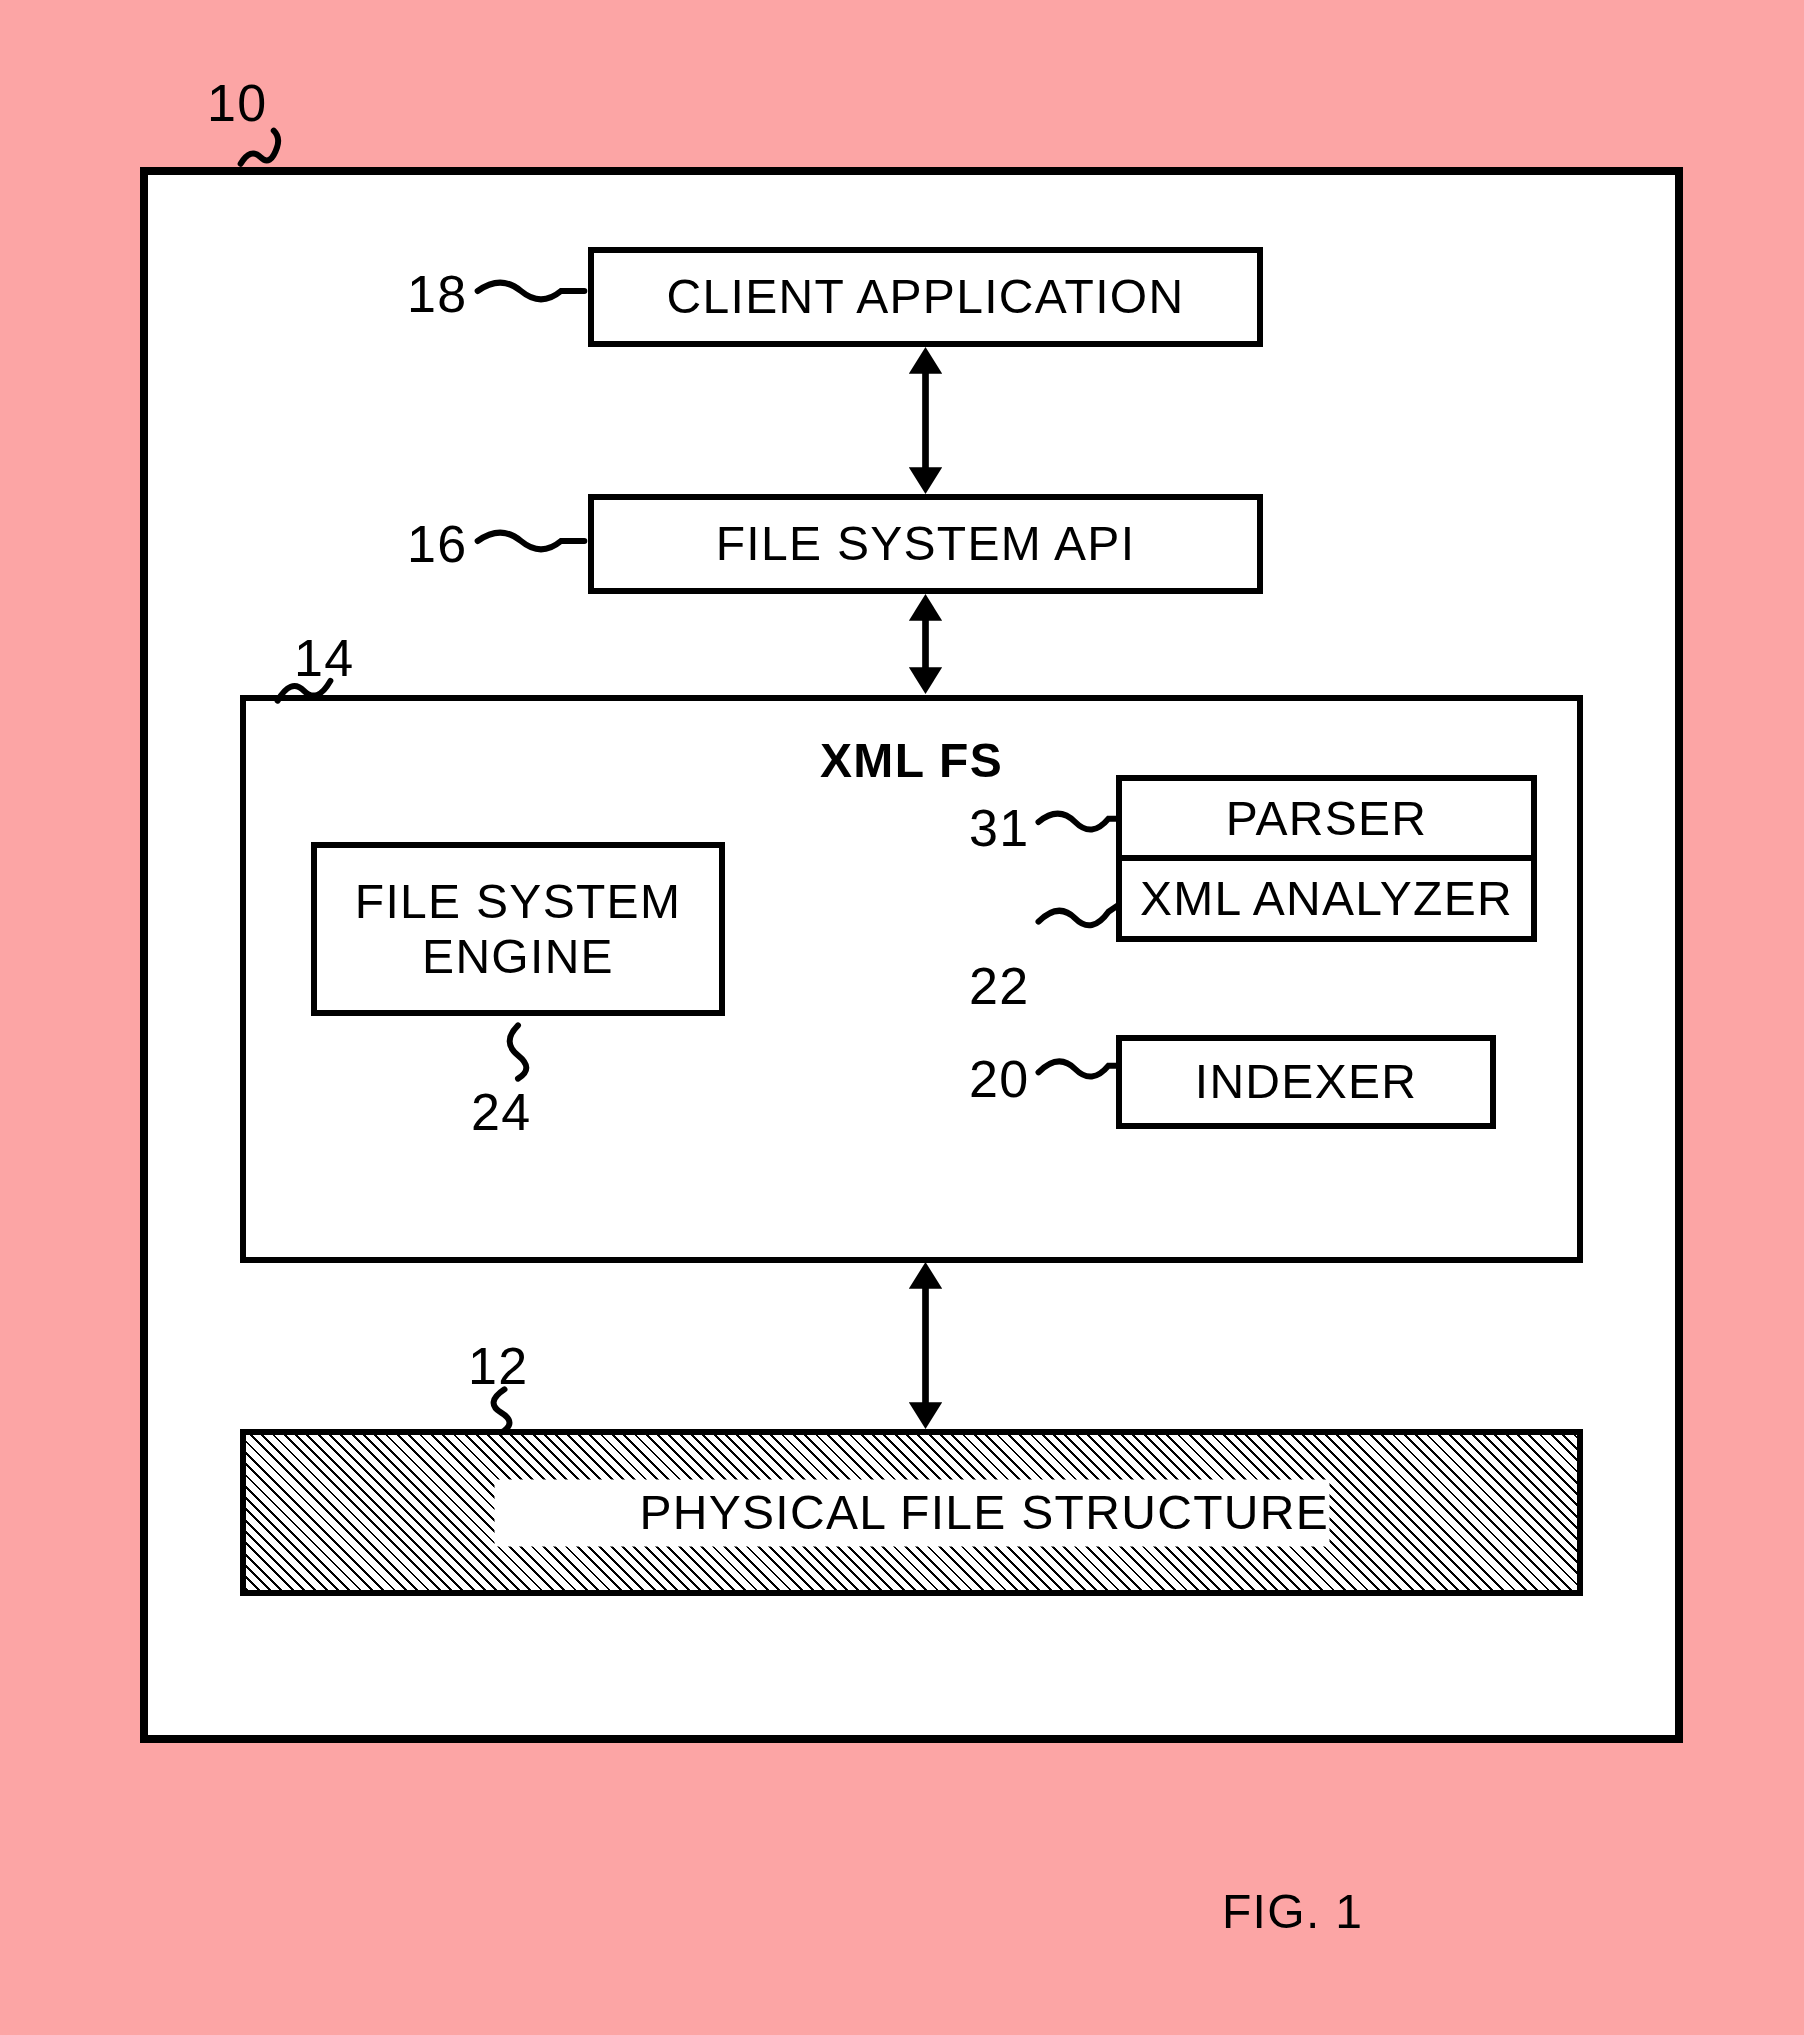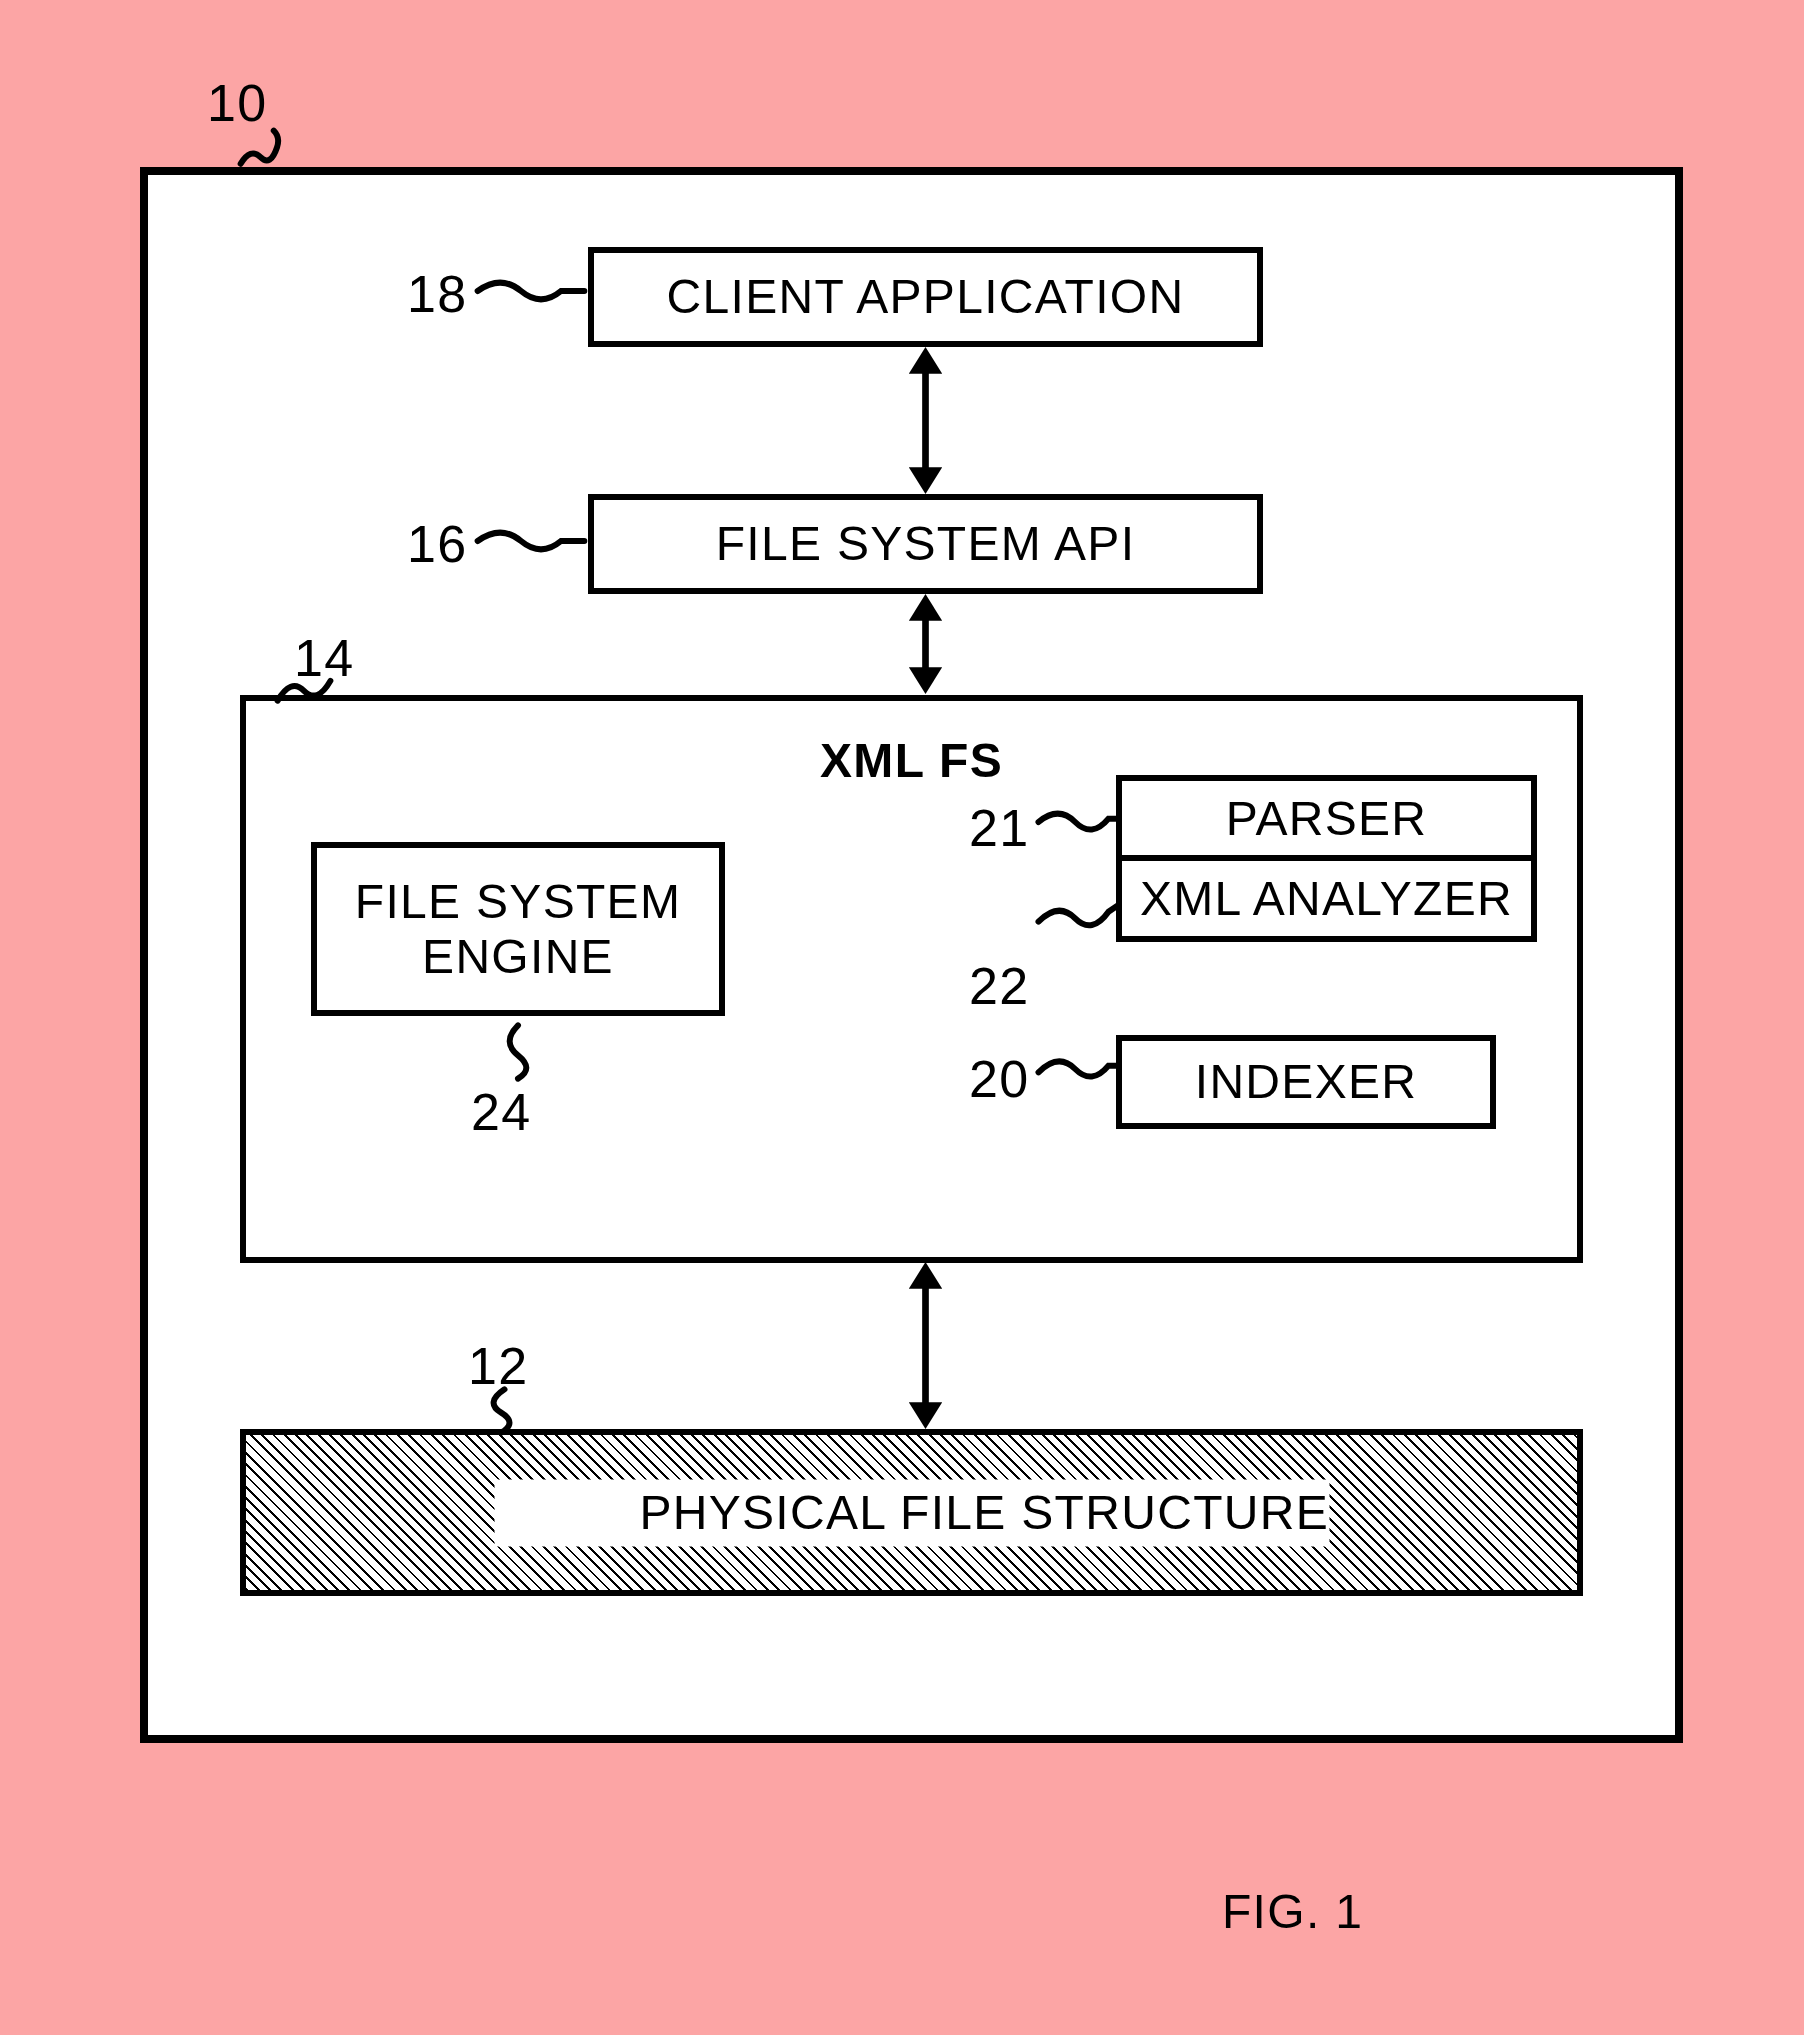--- a/index.html
+++ b/index.html
@@ -123,21 +123,21 @@
 ENGINE</span>
   </div>
   <div class="small-label" style="left:471px; top:1082px;">24</div>
   <svg class="squiggle" style="left:498px; top:1022px;" width="40" height="60" viewBox="0 0 60 90">
     <path d="M 30 5 Q 5 30 30 50 Q 55 70 30 85"></path>
   </svg>
 
   <div class="box" style="left:1116px; top:775px; width:421px; height:87px;">
     <span class="label">PARSER</span>
   </div>
-  <div class="small-label" style="left:969px; top:798px;">21</div>
+  <div class="small-label" style="left:969px; top:798px;">31</div>
   <svg class="squiggle" style="left:1035px; top:802px;" width="87" height="40" viewBox="0 0 130 60">
     <path d="M 5 30 Q 35 5 60 30 Q 85 55 110 25 L 125 25"></path>
   </svg>
 
   <div class="box" style="left:1116px; top:855px; width:421px; height:87px;">
     <span class="label">XML ANALYZER</span>
   </div>
   <div class="small-label" style="left:969px; top:908px;margin-top:48px;">22</div>
   <svg class="squiggle" style="left:1035px; top:895px;" width="87" height="40" viewBox="0 0 130 60">
     <path d="M 5 40 Q 35 10 60 35 Q 85 60 110 25 L 125 15"></path>

